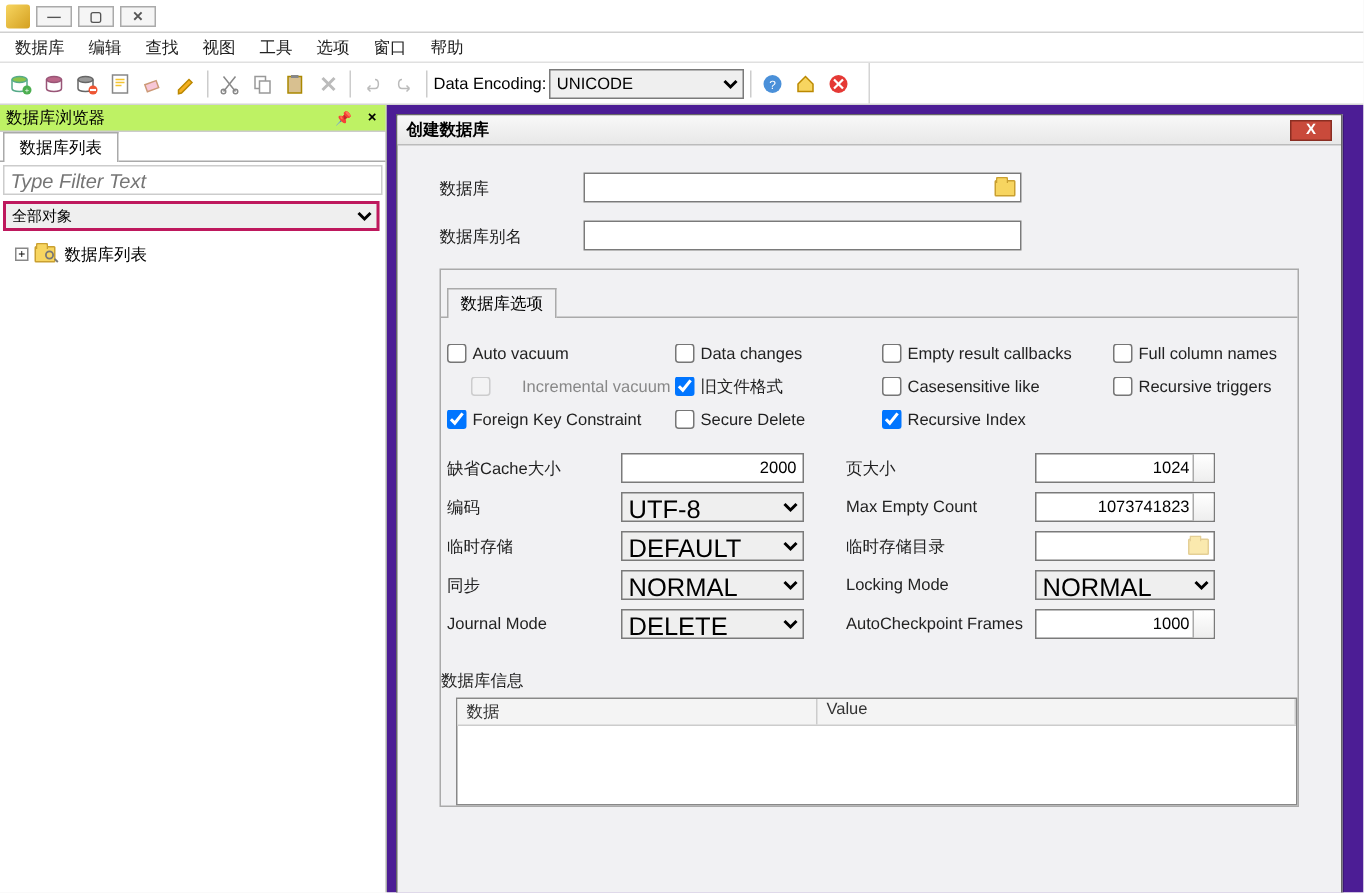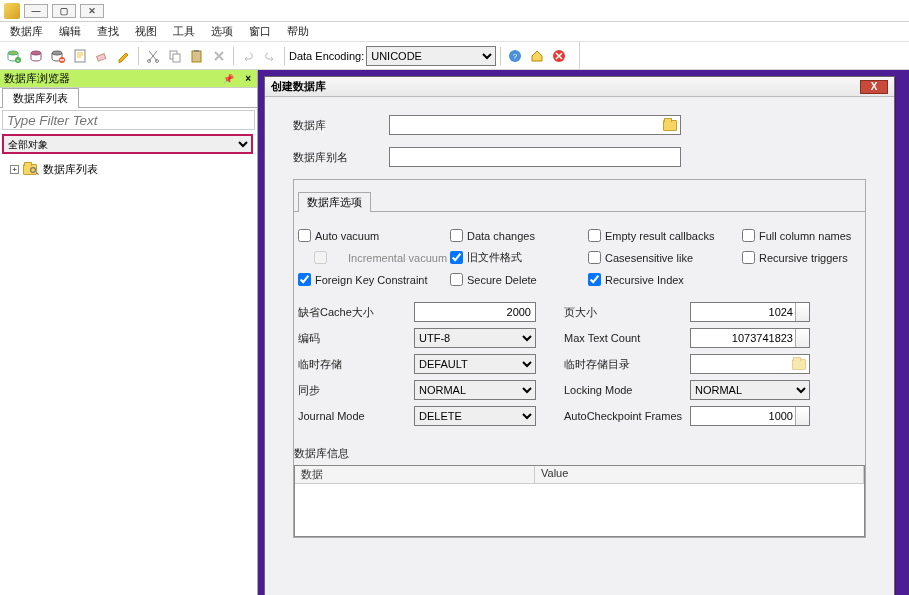--- a/index.html
+++ b/index.html
@@ -64,27 +64,27 @@
 .chk { display: flex; align-items: center; gap: 4px; color: #222; }
 .chk.disabled { color: #888; }
 .chk input { width: 13px; height: 13px; }
 .indent { margin-left: 16px; gap: 21px; }
 
 .params { display: grid; grid-template-columns: 116px 122px 28px 126px 120px; row-gap: 6px; align-items: center; padding: 6px 4px 12px 4px; }
 .params .pl { color: #222; }
 .params .pv-num { height: 20px; border: 1px solid #7a7a7a; background: #fff; text-align: right; padding: 0 4px; display: flex; align-items: center; justify-content: flex-end; }
 .params .pv-num.spin { position: relative; padding-right: 16px; }
 .params .pv-num.spin::after { content: ''; position: absolute; right: 0; top: 0; width: 13px; height: 100%; border-left: 1px solid #aaa; background: linear-gradient(#fff,#eee); }
-.params select.psel { height: 20px; border: 1px solid #7a7a7a; font-size: 11px; width: 100%; }
+.params select.psel { height: 20px; border: 1px solid #7a7a7a; font-size: 17px; width: 100%; }
 .params .pt { height: 20px; border: 1px solid #7a7a7a; background: #fff; position: relative; }
 .params .pt .browse { position: absolute; right: 2px; top: 1px; width: 16px; height: 16px; display: flex; align-items: center; justify-content: center; }
 
 .info-section { padding: 8px 0 0 0; }
 .info-label { margin-bottom: 4px; color: #222; }
-.grid { border: 1px solid #888; height: 72px; background: #fff; }
+.grid { border: 1px solid #888; height: 72px; background: #fff; margin-left: 10px; }
 .grid-head { display: flex; background: #f4f4f4; border-bottom: 1px solid #ccc; height: 18px; }
 .grid-head .gh { border-right: 1px solid #ccc; padding: 1px 6px; color: #333; flex: 1; }
 .grid-head .gh:first-child { flex: 0 0 240px; }
 
 .folder-icon { width: 14px; height: 11px; background: #f7d560; border: 1px solid #caa030; border-radius: 1px; position: relative; display: inline-block; }
 .folder-icon::before { content: ''; position: absolute; top: -3px; left: 0; width: 6px; height: 3px; background: #f7d560; border: 1px solid #caa030; border-bottom: none; border-radius: 1px 1px 0 0; }
 
 
 .ic { width: 16px; height: 16px; display: inline-block; }
 </style>
@@ -316,21 +316,21 @@
           <div class="params">
             <span class="pl">缺省Cache大小</span>
             <div class="pv-num">2000</div>
             <span></span>
             <span class="pl">页大小</span>
             <div class="pv-num spin">1024</div>
 
             <span class="pl">编码</span>
             <select class="psel"><option>UTF-8</option></select>
             <span></span>
-            <span class="pl">Max Text Count</span>
+            <span class="pl">Max Empty Count</span>
             <div class="pv-num spin">1073741823</div>
 
             <span class="pl">临时存储</span>
             <select class="psel"><option>DEFAULT</option></select>
             <span></span>
             <span class="pl">临时存储目录</span>
             <div class="pt">
                 <span class="browse">
                   <span class="folder-icon" style="opacity:.5"></span>
                 </span>

